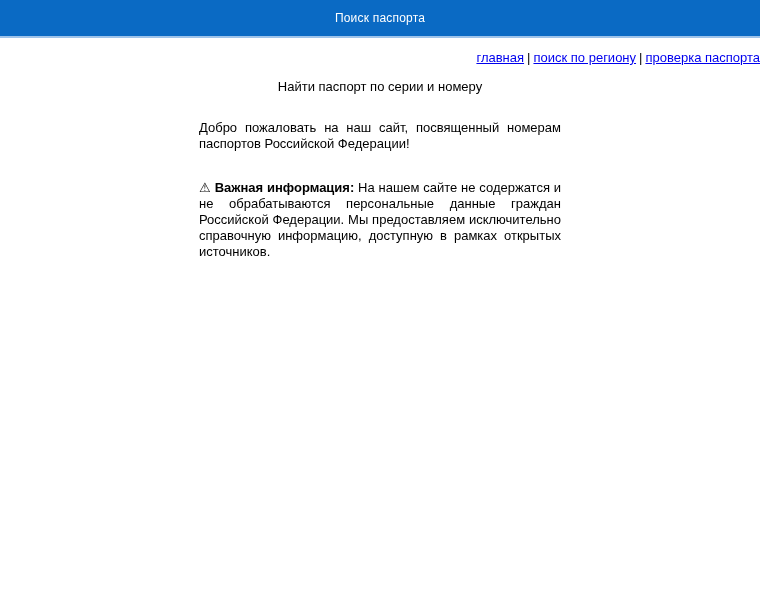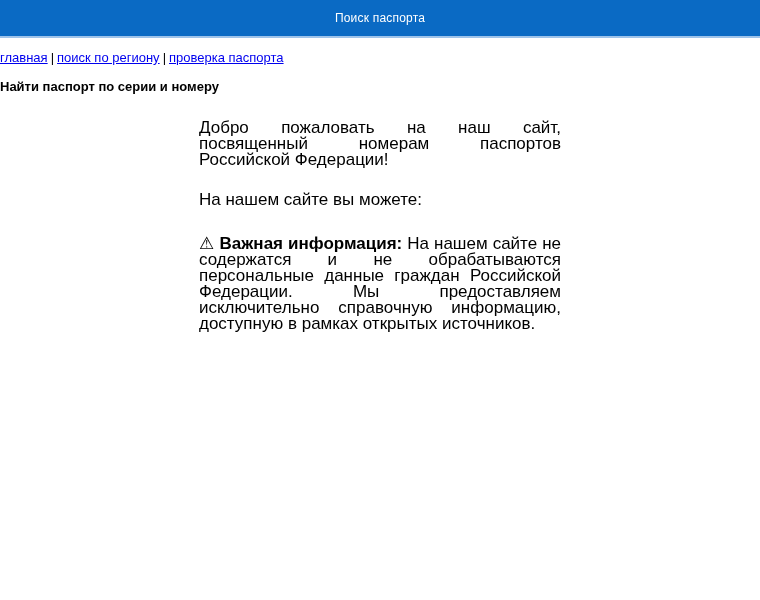--- a/index.html
+++ b/index.html
@@ -14,30 +14,30 @@
     height: 36px;
     border-bottom: 2px solid #9ec3ea;
     display: flex; align-items: center; justify-content: center;
   }
   .header h1 {
     margin: 11px; color: #fff; font-size: 12px; font-weight: normal;
     font-family: "Liberation Sans", sans-serif;
     letter-spacing: 0.2px;
   }
   .nav {
-    text-align: left; margin-top: 12px; font-size: 13px;
+    text-align: right; margin-top: 12px; font-size: 13px;
   }
   .nav a { color: #0000ee; text-decoration: underline; }
   .nav .sep { color: #000; margin: 0 3px; }
   .subtitle {
-    text-align: left; font-weight: bold; font-size: 13px;
+    text-align: center; font-weight: normal; font-size: 13px;
     margin-top: 14px;
   }
   .content {
-    width: 362px; margin: 0 auto; font-size: 17px; line-height: 16px;
+    width: 362px; margin: 0 auto; font-size: 13px; line-height: 16px;
     text-align: justify;
   }
   .content p { margin: 0; }
   .intro { margin-top: 26px !important; }
   .can { margin-top: 24px !important; }
   .feature {
     margin-top: 16px !important;
     padding-left: 12px; text-indent: -12px;
     line-height: 19px;
   }
@@ -54,21 +54,20 @@
 </div>
 
 <div class="nav">
   <a href="#">главная</a><span class="sep">|</span><a href="#">поиск по региону</a><span class="sep">|</span><a href="#">проверка паспорта</a>
 </div>
 
 <div class="subtitle">Найти паспорт по серии и номеру</div>
 
 <div class="content">
   <p class="intro">Добро пожаловать на наш сайт, посвященный номерам паспортов Российской Федерации!</p>
-  <p class="can">На нашем сайте вы можете:</p>
 
 
 
 
   <p class="warn">
     <span>⚠</span>
     <b>Важная информация:</b><span> На нашем сайте не содержатся и не обрабатываются персональные данные граждан Российской Федерации. Мы предоставляем исключительно справочную информацию, доступную в рамках открытых источников.</span>
   </p>
 
 </div>

